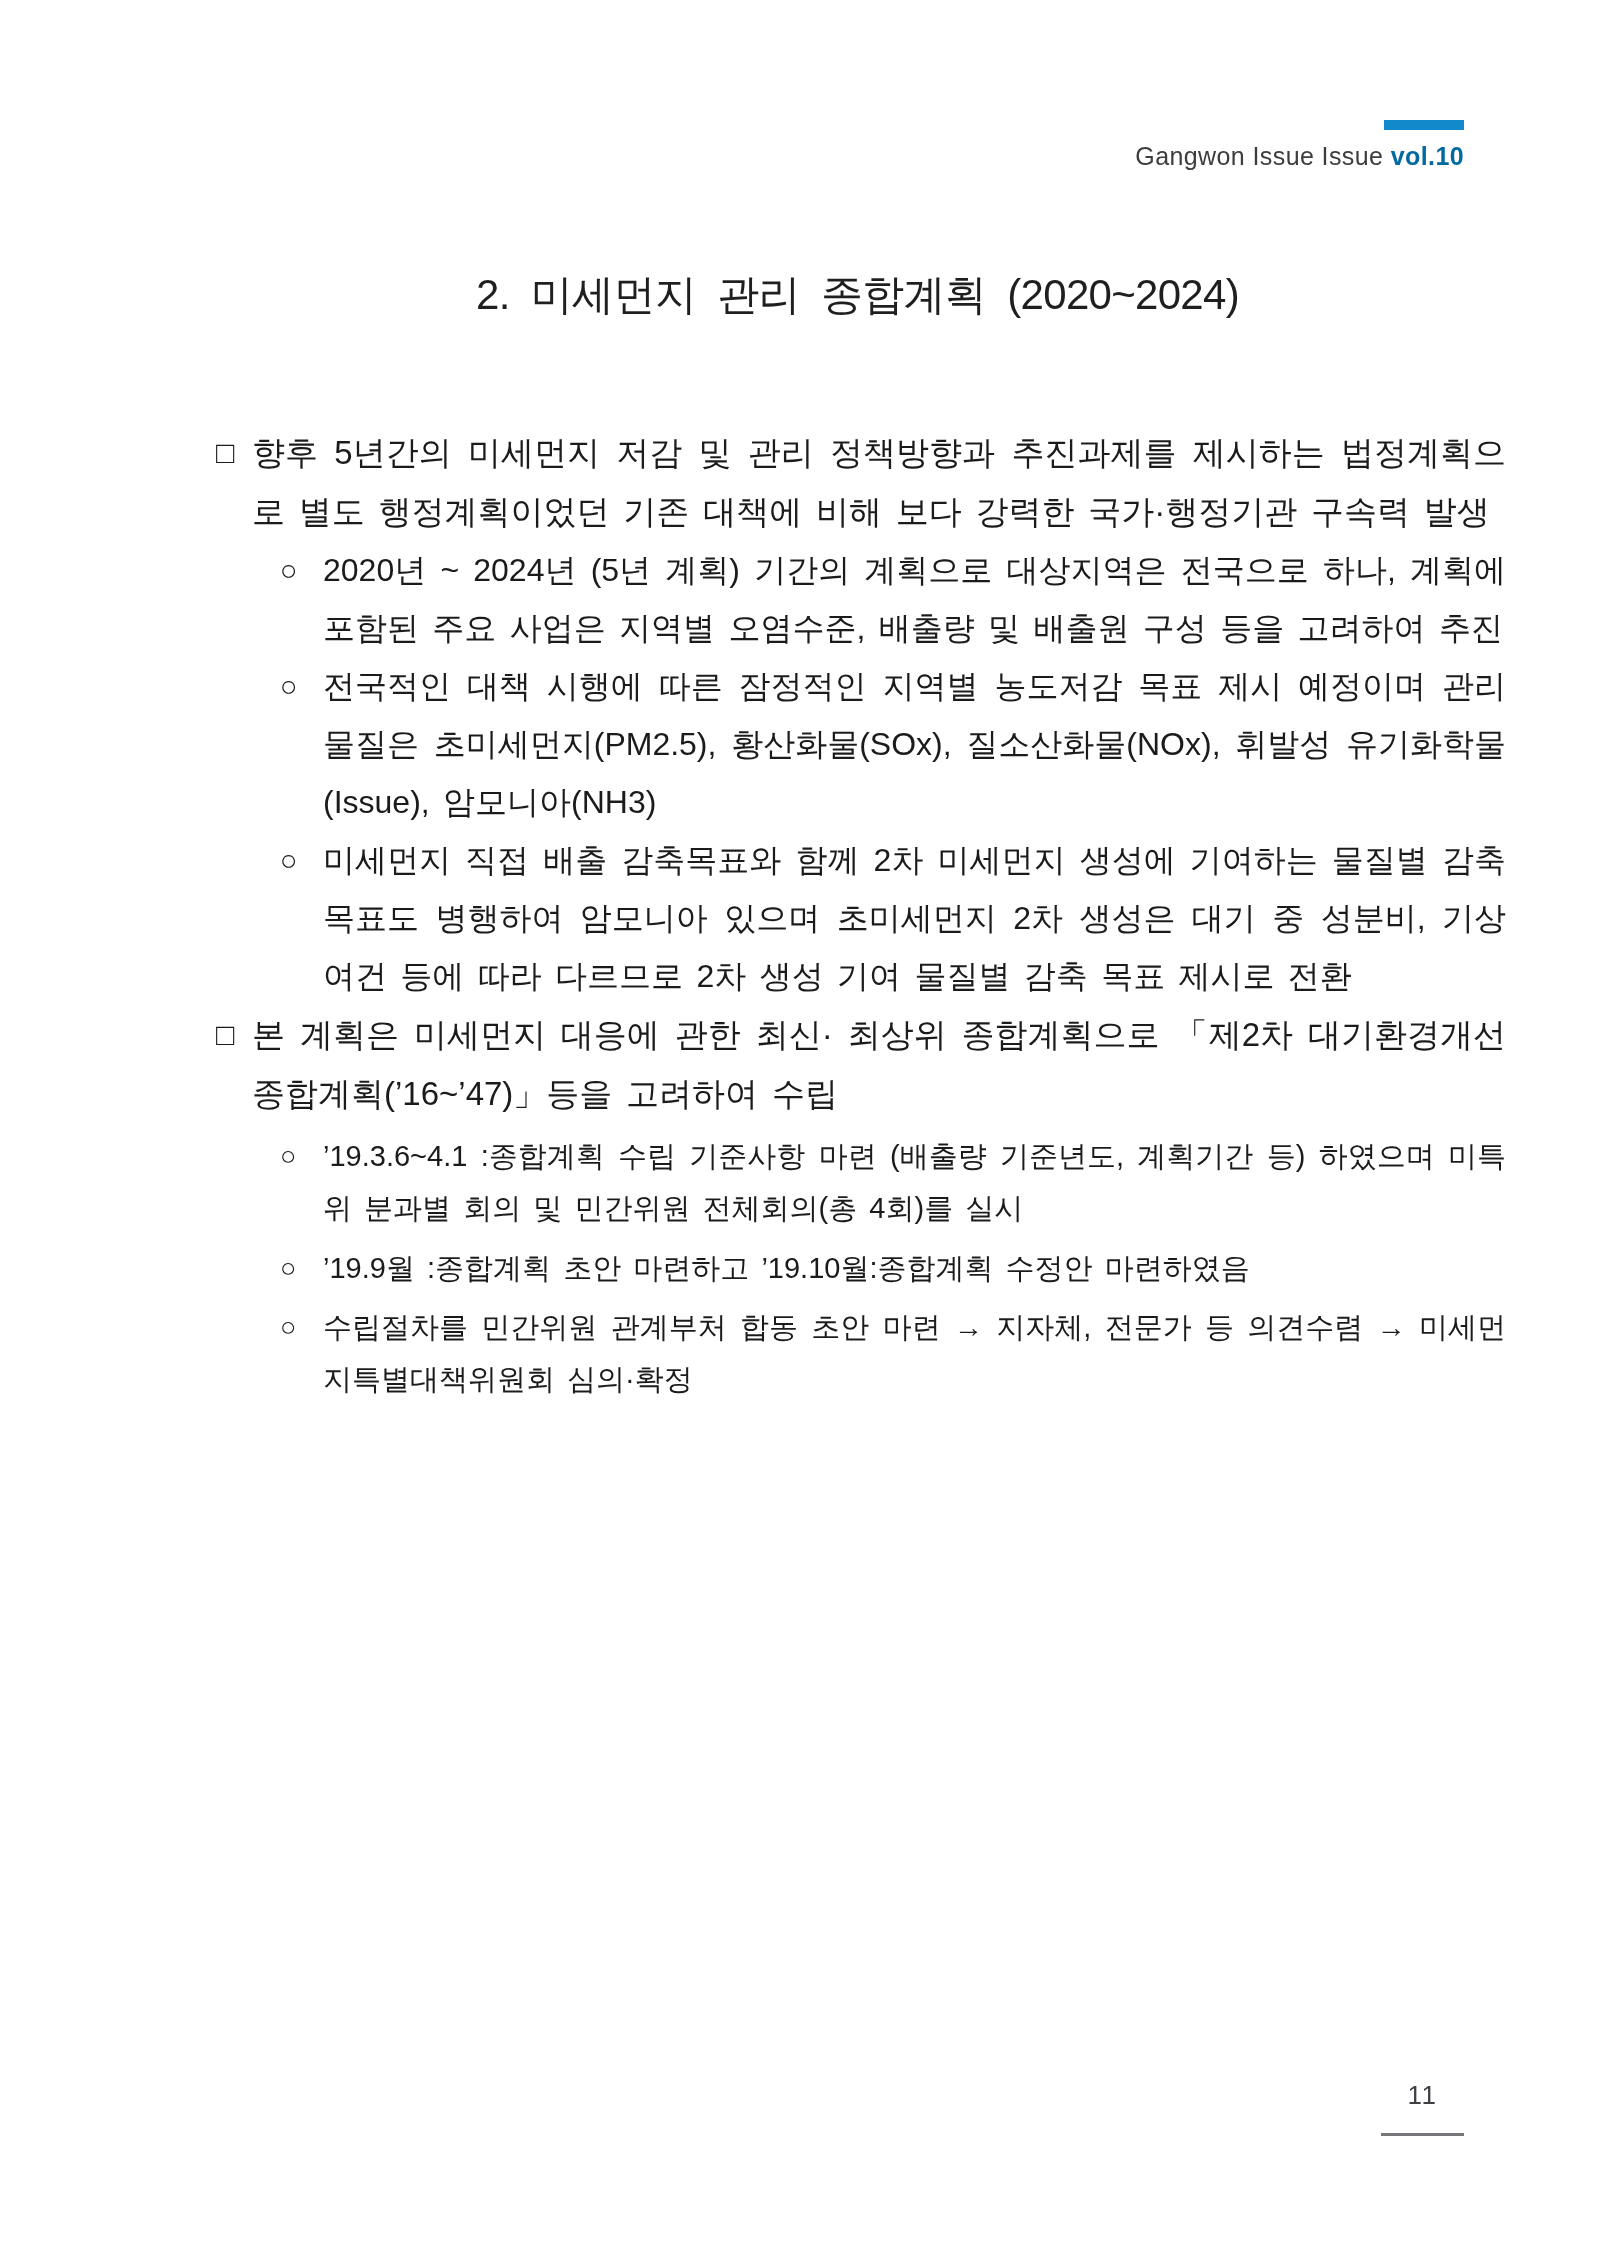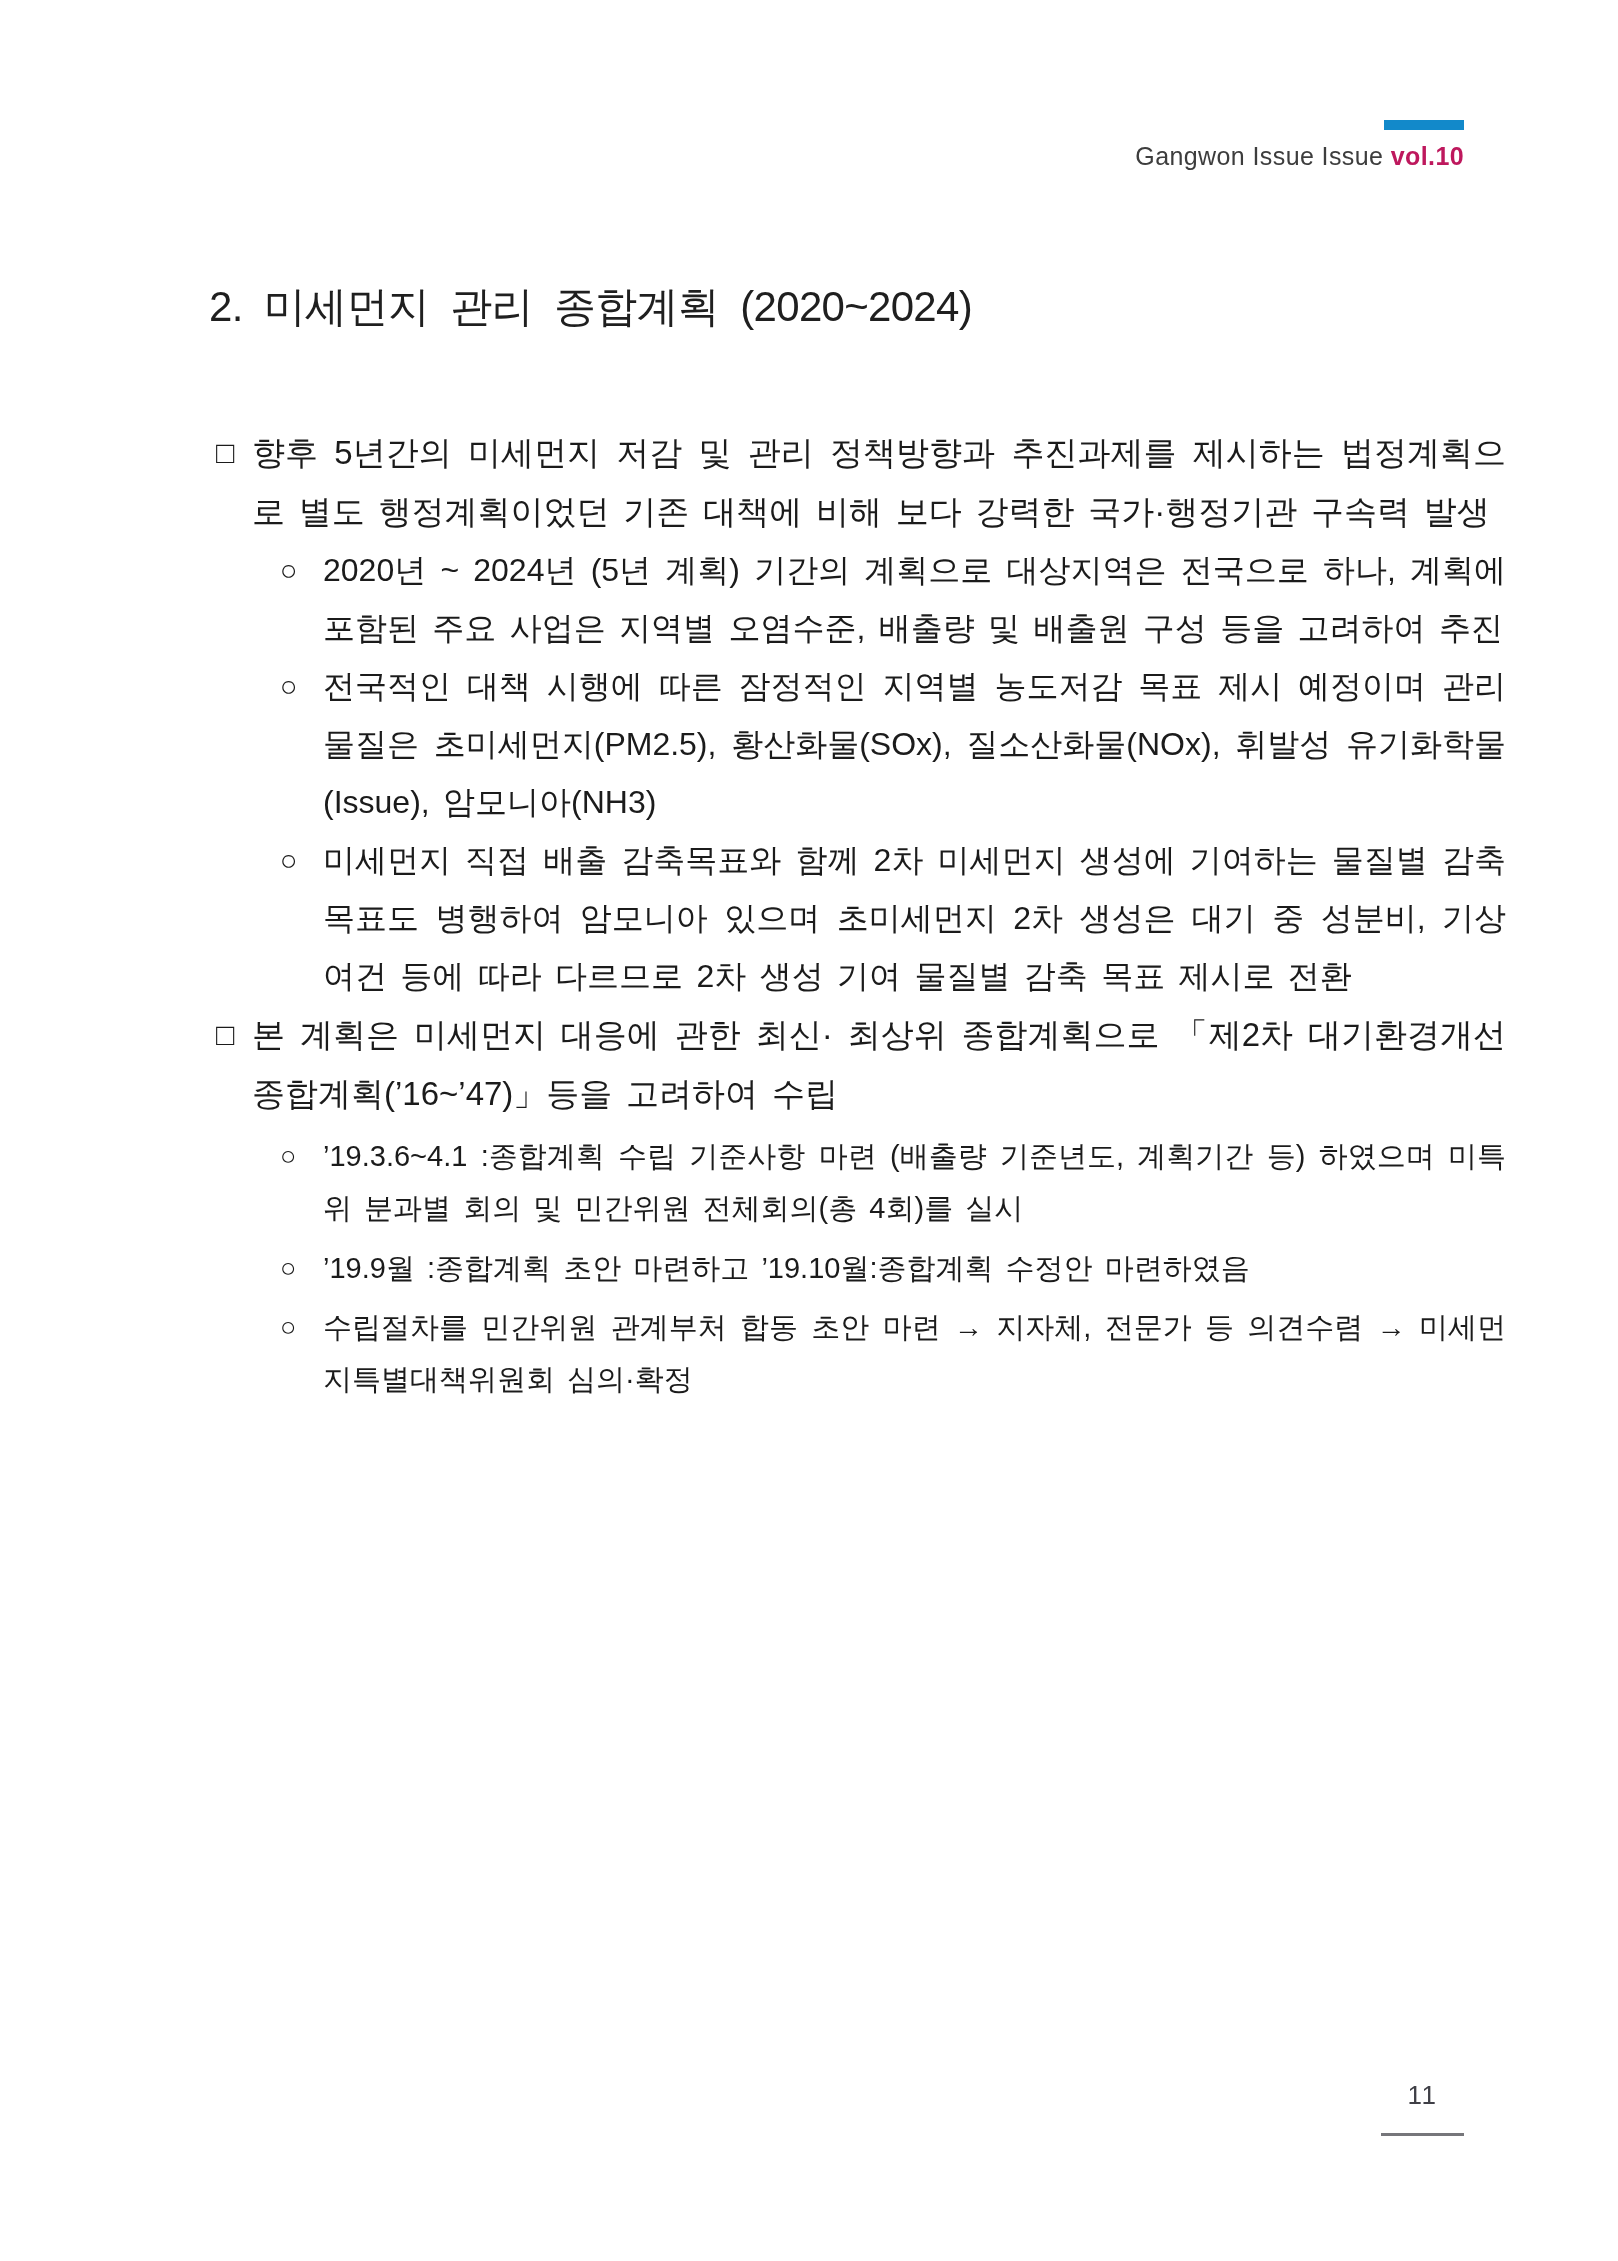--- a/index.html
+++ b/index.html
@@ -31,35 +31,36 @@
   .header-text {
     margin-top: 11.6px;
     font-size: 25px;
     line-height: 29px;
     color: #3d3d3d;
     letter-spacing: 0.4px;
     white-space: nowrap;
   }
   .header-text .vol {
     font-weight: 700;
-    color: #be185d;
+    color: #0369a1;
   }
 
   
   .title {
     position: absolute;
-    top: 279px;
+    top: 267px;
     left: 209px;
     right: 113px;
     font-size: 42px;
     font-weight: 500;
     letter-spacing: -0.7px;
     word-spacing: 10.2px;
     color: #1f1f1f;
     white-space: nowrap;
+    text-align: center;
   }
 
   
   .content {
     position: absolute;
     top: 423px;
     left: 216px;
     right: 113px;
   }
   .item {

